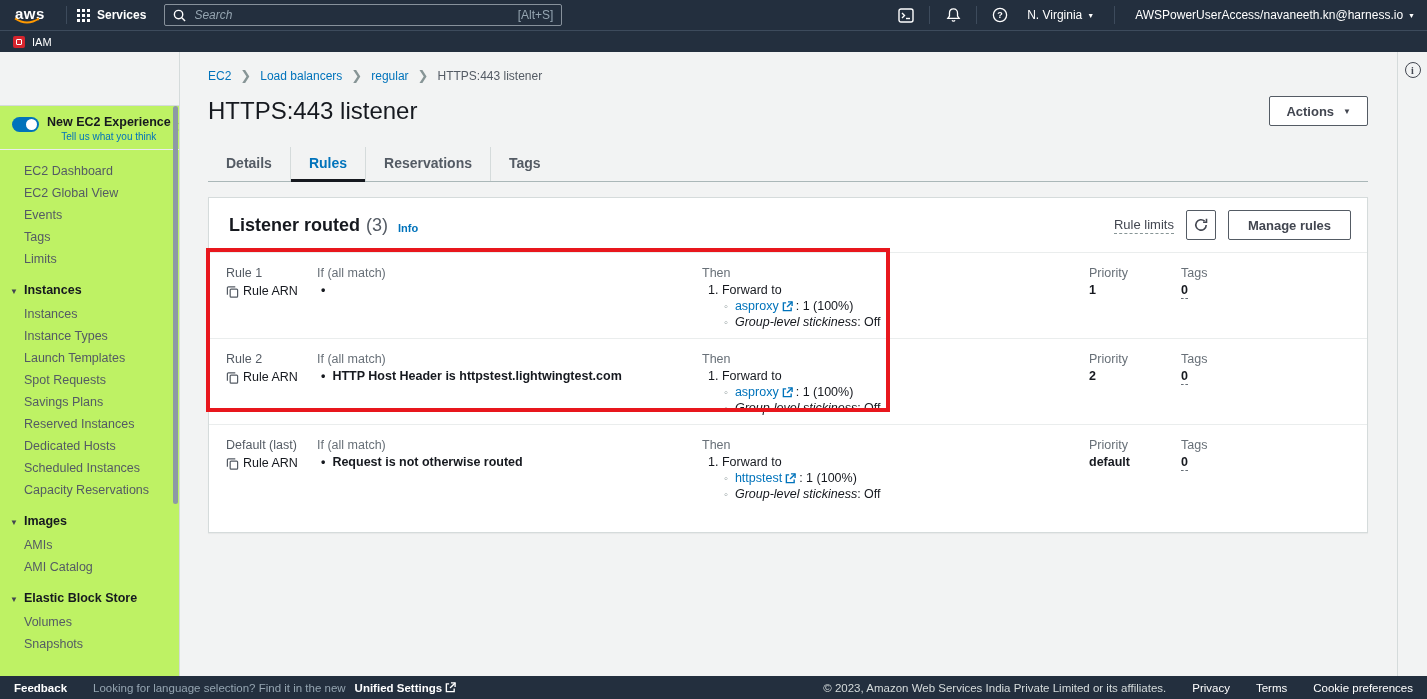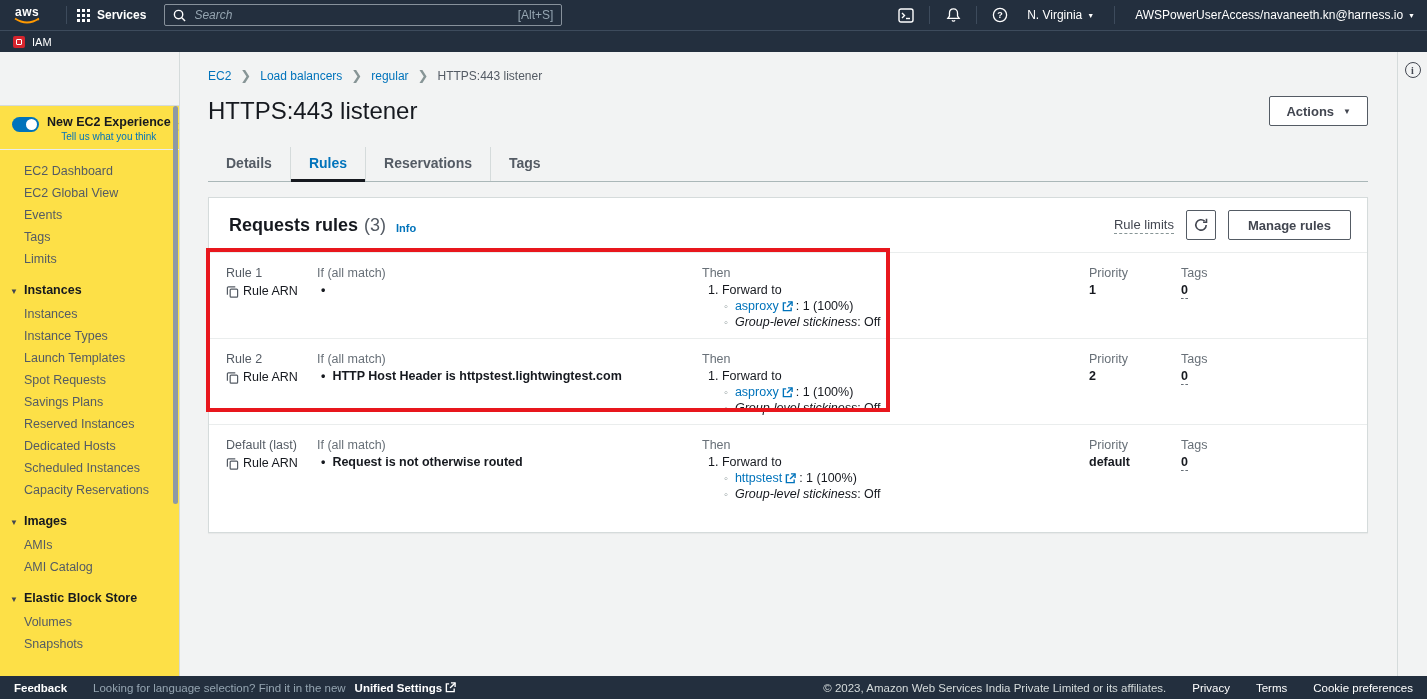--- a/index.html
+++ b/index.html
@@ -3,21 +3,21 @@
 <meta charset="utf-8">
 <style>
   * { box-sizing: border-box; }
   html,body { margin:0; padding:0; width:1427px; height:699px; overflow:hidden;
     font-family:"Liberation Sans","DejaVu Sans",sans-serif; color:#16191f; background:#f2f3f3; }
   .page { display:flex; flex-direction:column; width:1427px; height:699px; }
 
   
   .topnav { height:30px; background:#232f3e; display:flex; align-items:center; padding:0 12px; color:#fff; flex:0 0 30px; }
   .aws-logo { position:relative; width:30px; height:22px; margin-right:14px; cursor:pointer; }
-  .aws-logo .t { font-weight:700; font-size:12px; letter-spacing:.5px; position:absolute; top:1px; left:3px; }
+  .aws-logo .t { font-weight:700; font-size:15px; letter-spacing:.5px; position:absolute; top:1px; left:3px; }
   .aws-logo svg { position:absolute; bottom:1px; left:1px; }
   .nav-divider { width:1px; height:18px; background:#3d4b5c; margin:0 10px; }
   .services { display:flex; align-items:center; gap:7px; font-size:12px; font-weight:700; cursor:pointer; }
   .search-box { width:398px; height:22px; border:1px solid #87919b; border-radius:2px; background:#232f3e;
     display:flex; align-items:center; padding:0 8px; margin-left:18px; gap:6px; }
   .search-box input { flex:1; background:transparent; border:none; outline:none; color:#fff; font-size:12px; font-style:italic; }
   .search-box input::placeholder { color:#95a5b1; font-style:italic; }
   .search-shortcut { color:#95a5b1; font-size:12px; }
   .topnav-right { margin-left:auto; display:flex; align-items:center; }
   .top-icon { width:26px; display:flex; justify-content:center; cursor:pointer; }
@@ -26,21 +26,21 @@
   
   .favbar { height:22px; background:#232f3e; border-top:1px solid #3d4b5c; display:flex; align-items:center; padding:0 13px; gap:7px; color:#fff; flex:0 0 22px; }
   .iam-icon { width:12px; height:12px; background:#d6242d; border-radius:2px; display:flex; align-items:center; justify-content:center; }
   .iam-icon i { display:block; width:6px; height:6px; border:1px solid #fff; border-radius:1px; }
   .fav-label { font-size:11px; }
 
   
   .body { flex:1; display:flex; min-height:0; }
 
   
-  aside { width:180px; flex:0 0 180px; background:#fde047; border-right:1px solid #d5dbdb; position:relative; overflow:hidden; }
+  aside { width:180px; flex:0 0 180px; background:#bef264; border-right:1px solid #d5dbdb; position:relative; overflow:hidden; }
   .aside-top { height:54px; background:#f2f3f3; border-bottom:1px solid #d5dbdb; }
   .toggle-panel { padding:9px 10px 7px 12px; border-bottom:1px solid #eaeded; display:flex; align-items:flex-start; }
   .toggle-pill { width:27px; height:15px; border-radius:8px; background:#0073bb; position:relative; flex:0 0 27px; margin-top:2px; cursor:pointer; }
   .toggle-pill i { position:absolute; right:2px; top:2px; width:11px; height:11px; background:#fff; border-radius:50%; }
   .toggle-text { margin-left:8px; }
   .toggle-title { font-size:12.5px; font-weight:700; color:#16191f; white-space:nowrap; }
   .toggle-link { font-size:10px; color:#0073bb; margin-top:2px; text-align:center; cursor:pointer; }
   .close-x { margin-left:auto; color:#545b64; font-size:14px; padding:4px 2px 0 6px; cursor:pointer; }
   nav ul { list-style:none; margin:10px 0 0; padding:0; font-size:12.5px; color:#545b64; }
   .nav-item { padding:4px 0 4px 24px; line-height:14px; cursor:pointer; }
@@ -249,21 +249,21 @@
 
       <div class="tabs">
         <div class="tab">Details</div>
         <div class="tab active">Rules</div>
         <div class="tab">Reservations</div>
         <div class="tab">Tags</div>
       </div>
 
       <div class="card">
         <div class="card-header">
-          <span class="card-title">Requests rules</span>
+          <span class="card-title">Listener routed</span>
           <span class="card-count">(3)</span>
           <span class="info-link">Info</span>
           <div class="header-right">
             <span class="rule-limits">Rule limits</span>
             <div class="icon-btn">
               <svg width="16" height="16" viewBox="0 0 16 16">
                 <path d="M13.2 8a5.2 5.2 0 1 1-1.6-3.8" fill="none" stroke="#424650" stroke-width="1.6"></path>
                 <path d="M13.5 1.8v3.4h-3.4" fill="none" stroke="#424650" stroke-width="1.6"></path>
               </svg>
             </div>

